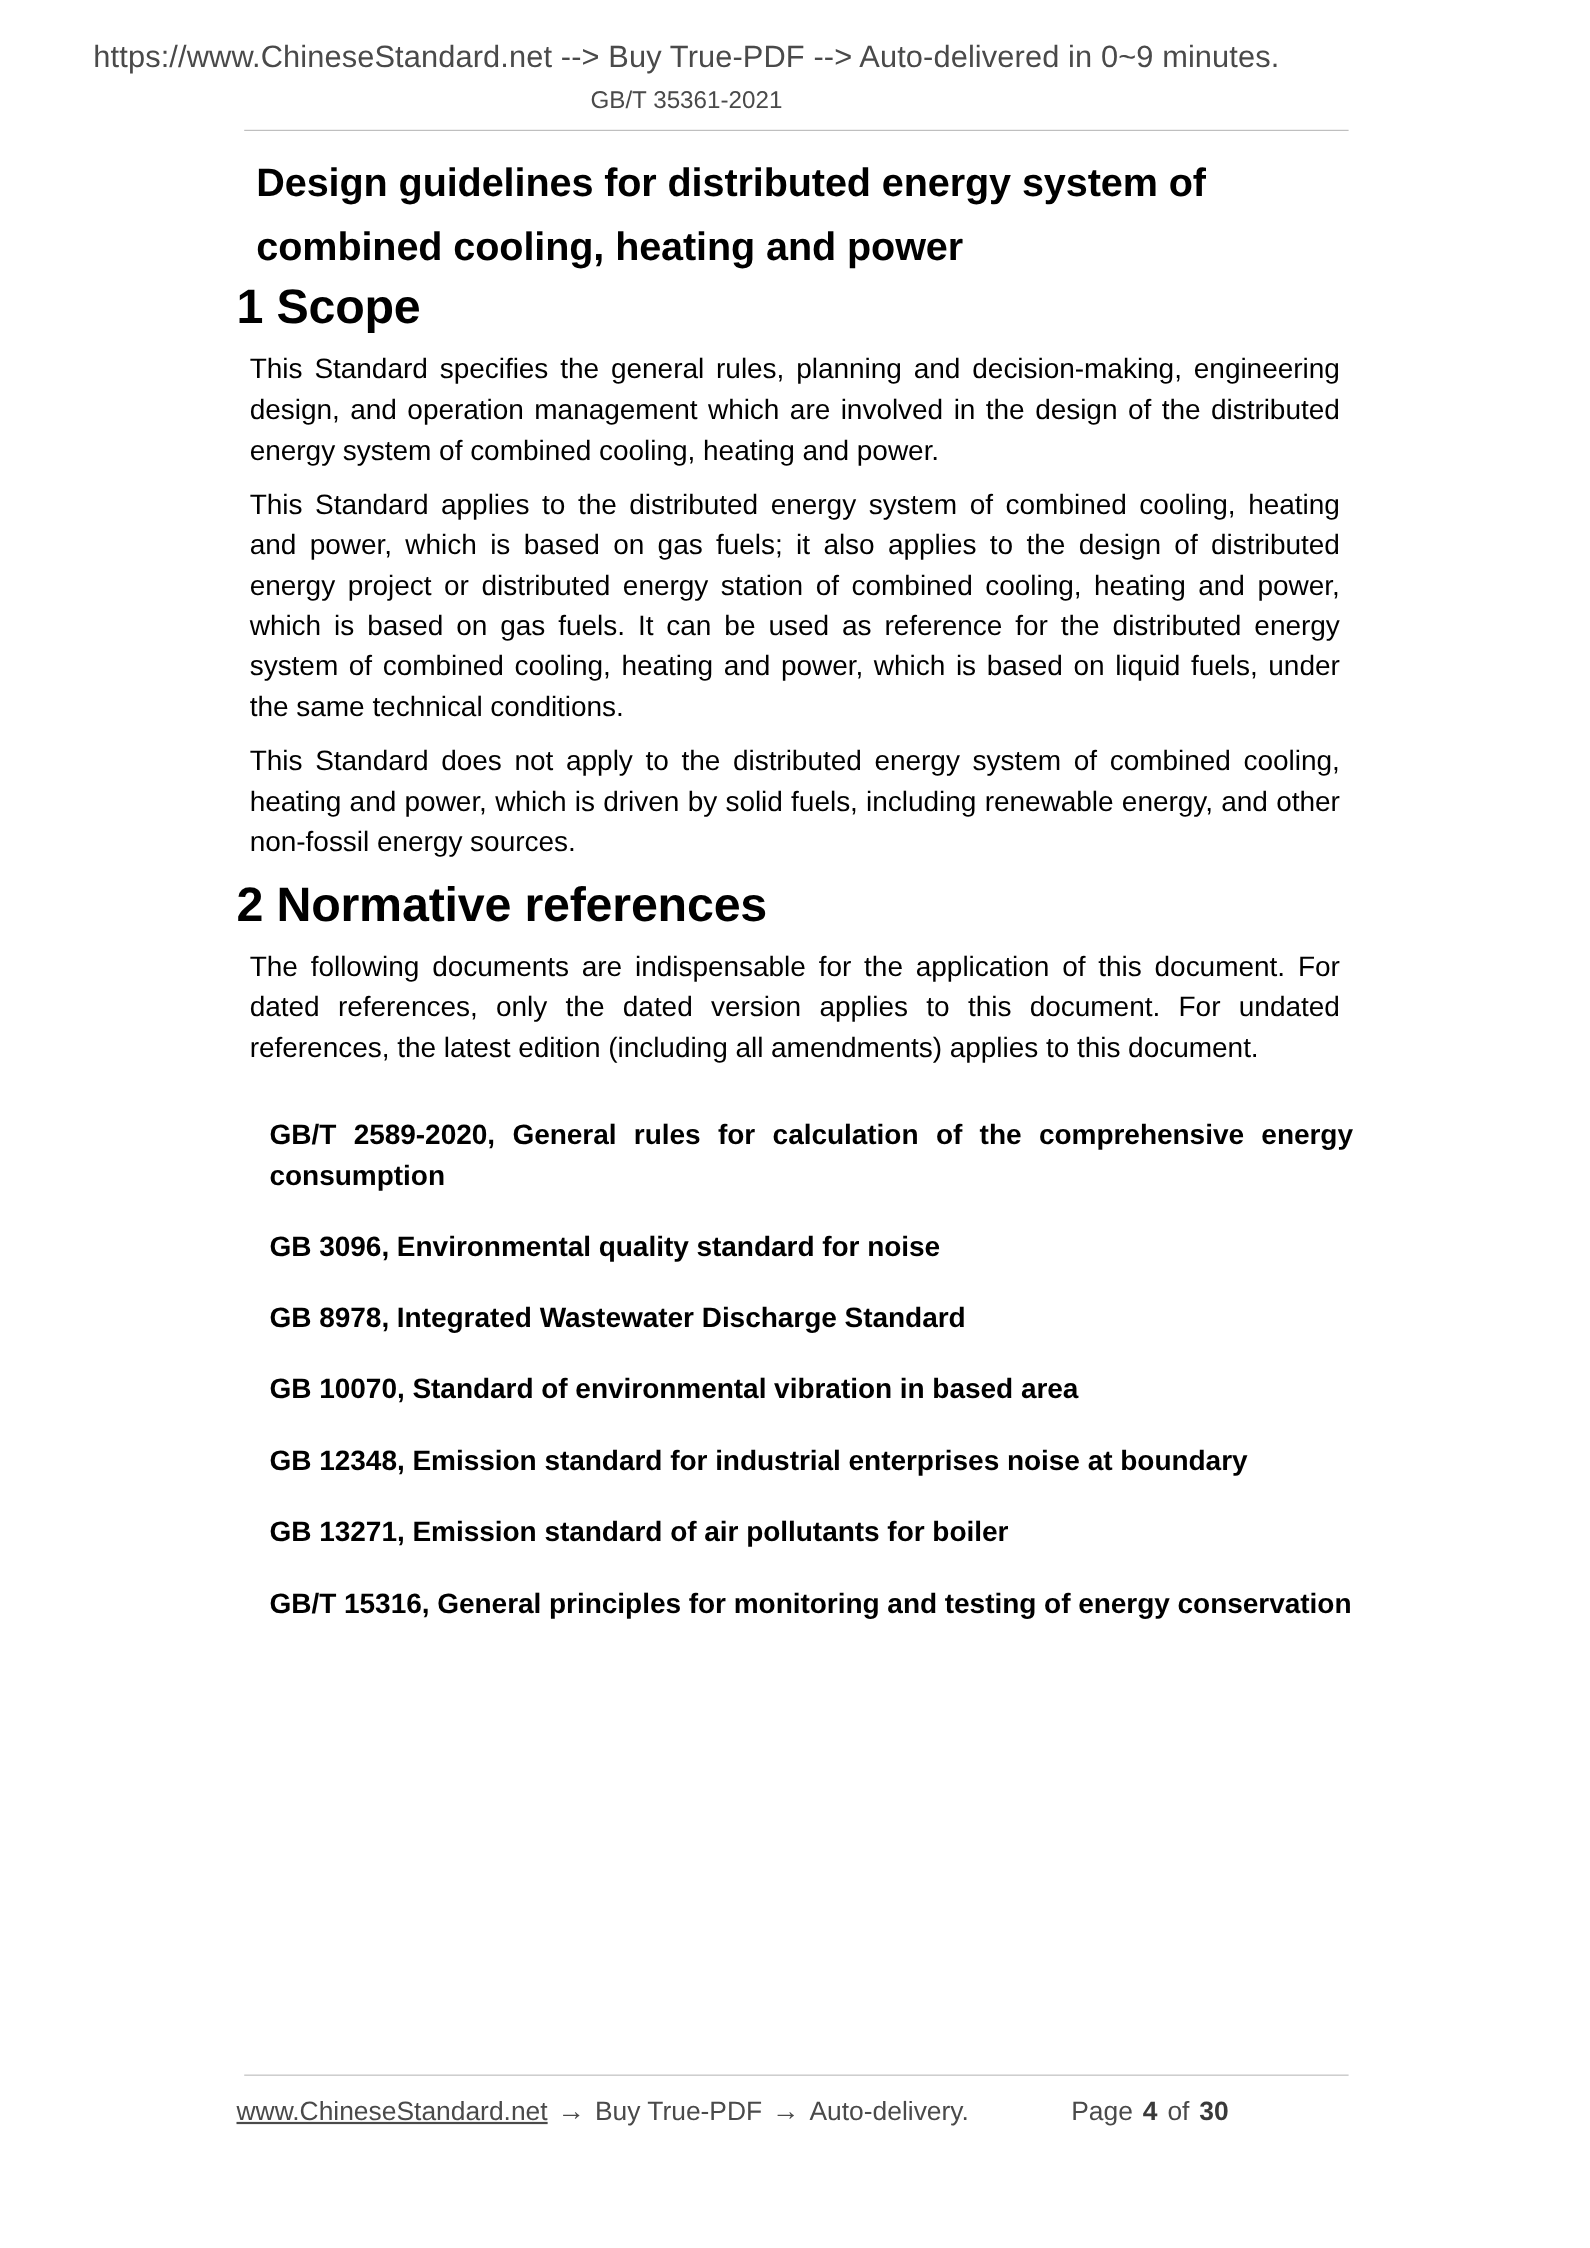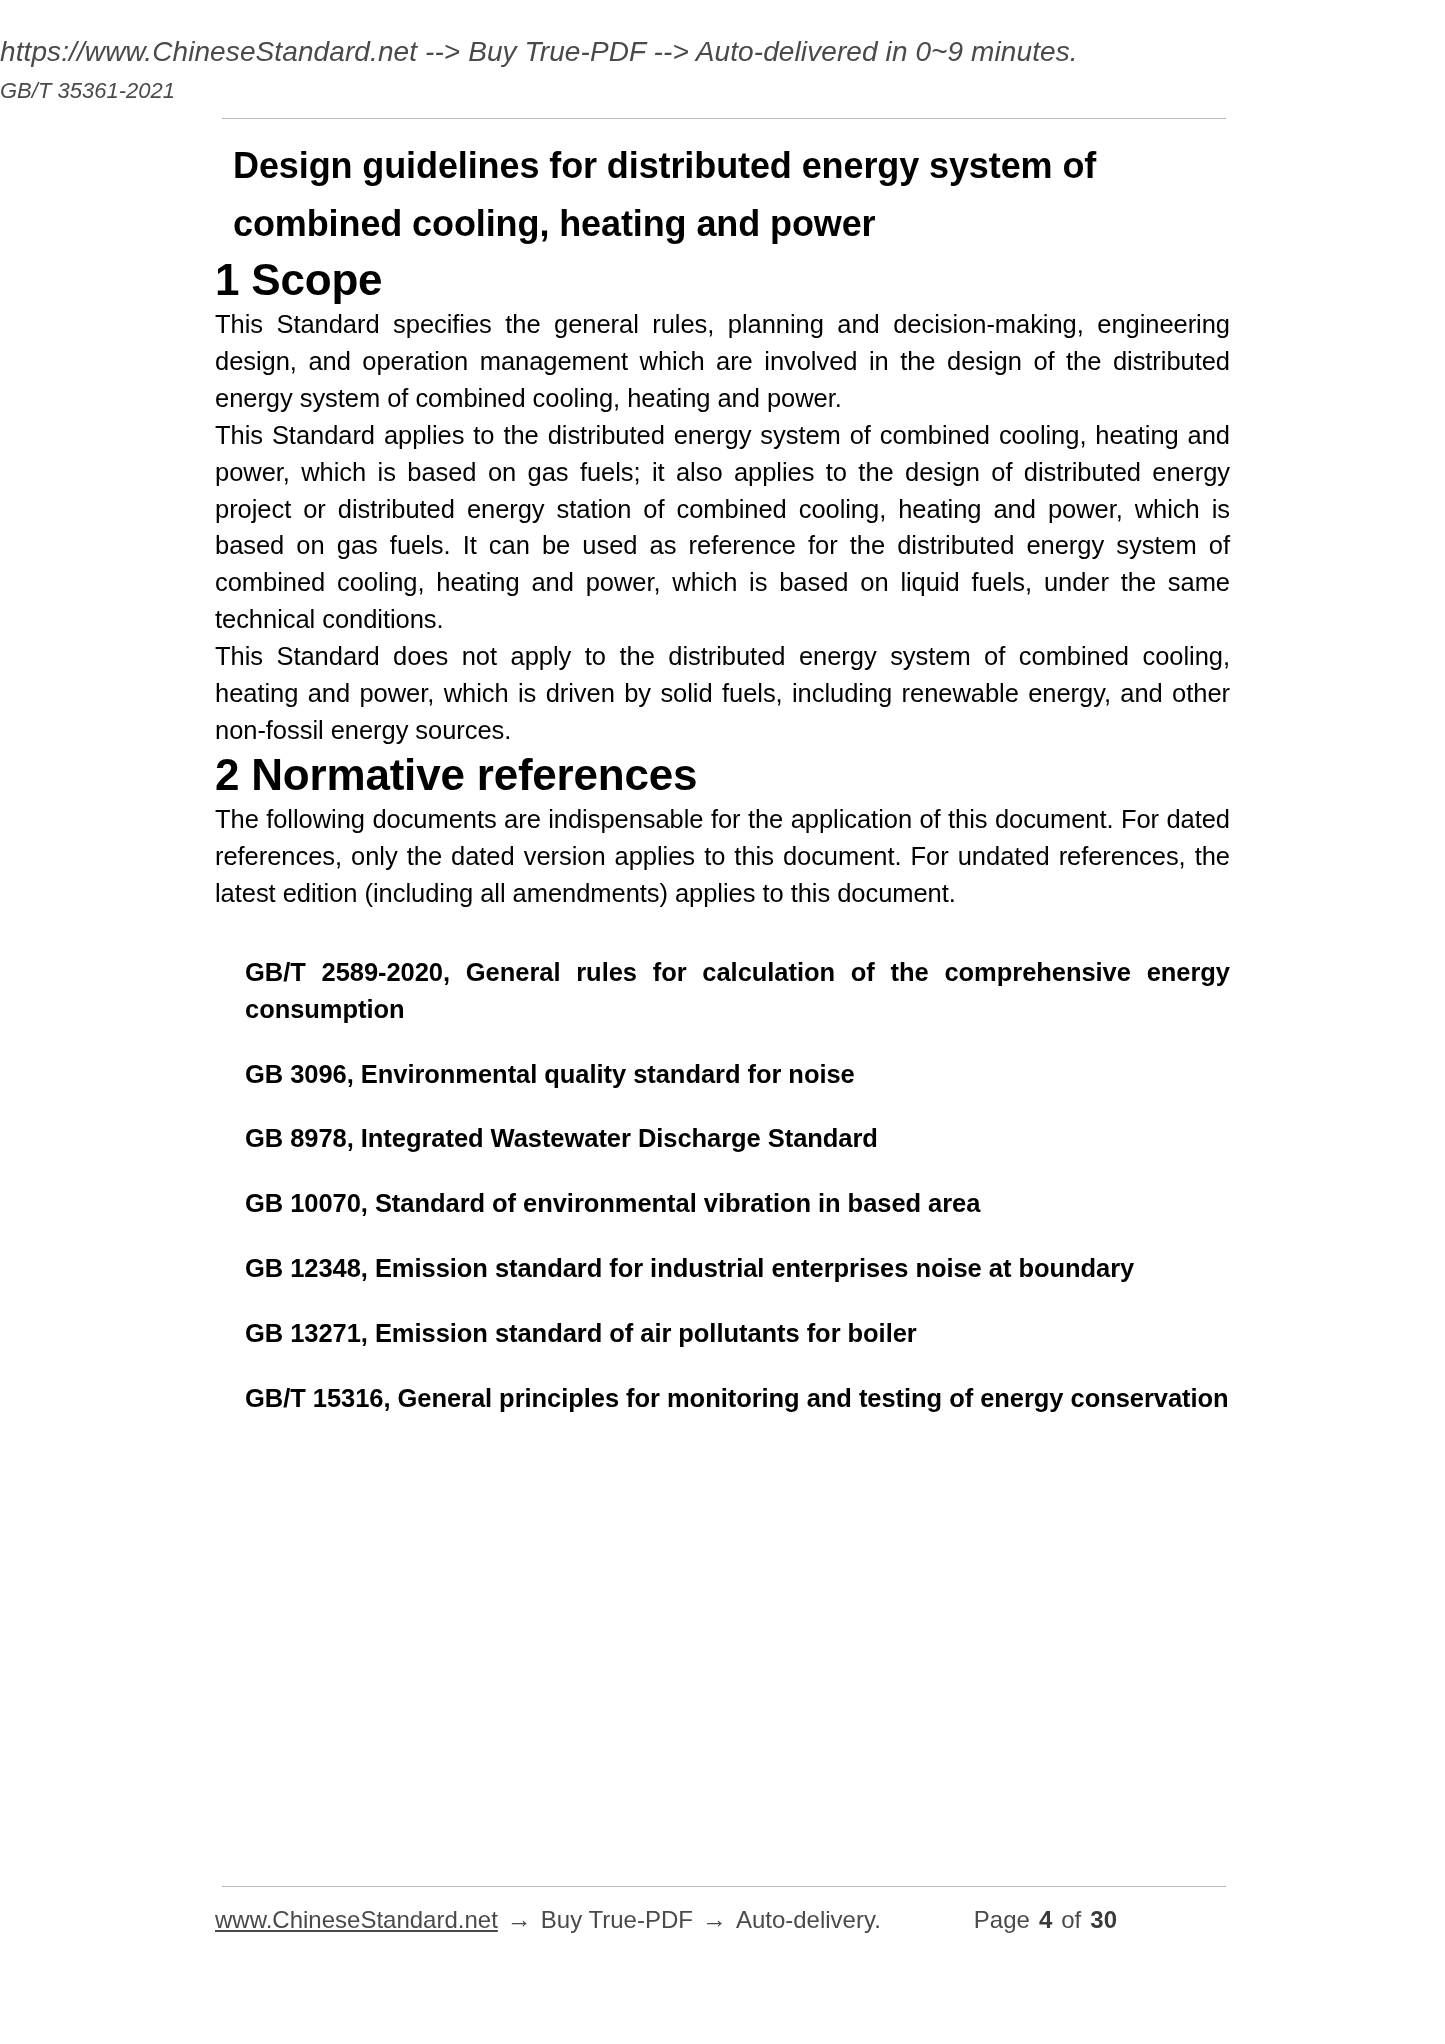--- a/index.html
+++ b/index.html
@@ -23,22 +23,21 @@
     background: #fff;
     overflow: hidden;
   }
 
   
   .header-wrap {
     position: absolute;
     top: 34px;
     left: 0;
     width: 1248px;
-    text-align: left;
-    font-style: italic;
+    text-align: center;
   }
   .header-line1 {
     font-size: 28px;
     color: #4a4a4a;
     letter-spacing: 0.1px;
     line-height: 1.28;
     white-space: nowrap;
   }
   .header-line2 {
     font-size: 22px;
@@ -87,21 +86,21 @@
   }
 
   .sec1-heading { margin-top: 83px; }
   .sec2-heading { margin-top: 71px; }
 
   p.body-para {
     font-size: 25.5px;
     line-height: 1.445;
     text-align: justify;
     text-justify: inter-word;
-    margin: 0;
+    margin: 12px;
     padding: 0;
     letter-spacing: -0.05px;
   }
 
   .para-gap-first { margin-top: 43px; }
   .para-gap { margin-top: 35px; }
   .para-gap-2 { margin-top: 38px; }
 
   .ref-list {
     margin: 0;

